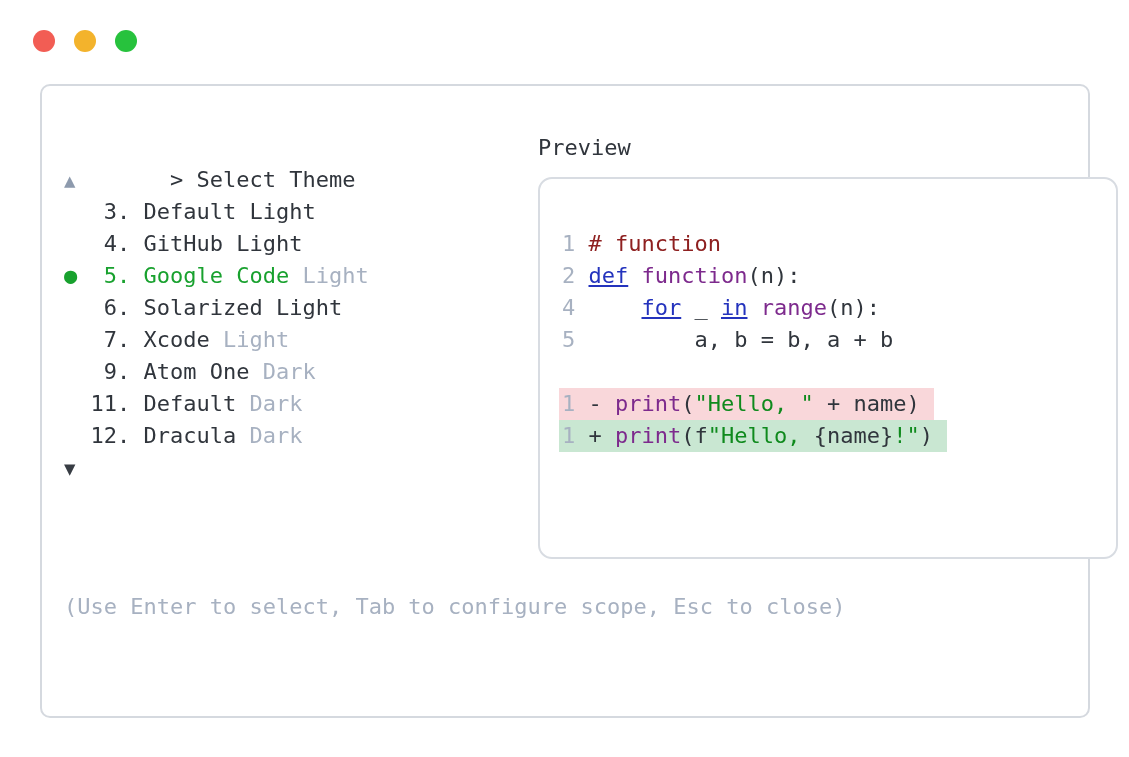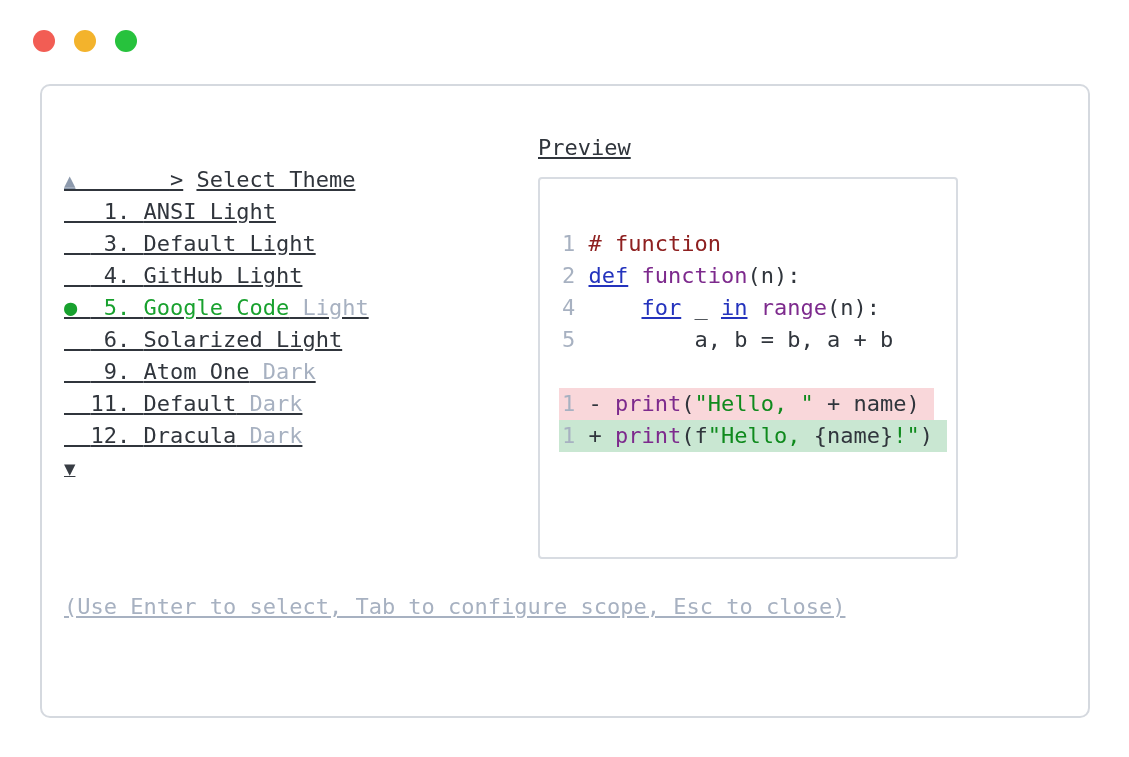--- a/index.html
+++ b/index.html
@@ -44,35 +44,34 @@
     padding: 46px 22px 0 22px;
   }
   .panel-body { display: flex; }
   .col-left { width: 474px; flex: none; }
   .col-right { width: 520px; flex: none; }
 
   .row {
     height: 32px; line-height: 32px;
     font-size: 22px; white-space: pre;
     color: var(--text);
-    text-decoration: underline;
   }
   .prompt-title { margin-left: 1ch; }
   .arrow-row.up { color: var(--arrow-up); font-size: 19px; }
   .arrow-row.down { color: #383d44; font-size: 19px; }
   .green { color: var(--green); }
   .txt { color: var(--text); }
   .dim { color: var(--dim); }
   .footer-row { color: var(--dim); }
 
   .preview-box {
     margin-top: 13px;
-    width: 420px; height: 382px;
+    width: 580px; height: 382px;
     border: 2px solid var(--box-border);
-    border-radius: 4px;
+    border-radius: 14px;
     background: #ffffff;
     padding: 49px 0 0 22px;
     overflow: hidden;
   }
   .code-line { height: 32px; line-height: 32px; font-size: 22px; white-space: pre; color: var(--text); }
   .lnum { color: var(--dim); }
   .hl { display: inline-block; height: 32px; padding: 0 14px 0 3px; margin-left: -3px; }
   .hl.del { background: var(--del-bg); }
   .hl.add { background: var(--add-bg); }
   .tok-pln { color: var(--text); }
@@ -92,25 +91,25 @@
 </div>
 
 <div class="panel">
   <div class="panel-body">
     <div class="col-left">
       <div class="row">
         <span>&gt;</span><span class="prompt-title">Select Theme</span>
       </div>
       <div class="row arrow-row up">▲</div>
       <div id="theme-list">
-          <div class="row theme-row"><span class="green">  </span><span class="txt"> 1. </span><span class="txt">ANSI Light</span></div>
           <div class="row theme-row"><span class="green">  </span><span class="txt"> 3. </span><span class="txt">Default Light</span></div>
           <div class="row theme-row"><span class="green">  </span><span class="txt"> 4. </span><span class="txt">GitHub Light</span></div>
           <div class="row theme-row"><span class="green">● </span><span class="green"> 5. </span><span class="green">Google Code</span><span class="dim"> Light</span></div>
           <div class="row theme-row"><span class="green">  </span><span class="txt"> 6. </span><span class="txt">Solarized Light</span></div>
+          <div class="row theme-row"><span class="green">  </span><span class="txt"> 7. </span><span class="txt">Xcode</span><span class="dim"> Light</span></div>
           <div class="row theme-row"><span class="green">  </span><span class="txt"> 9. </span><span class="txt">Atom One</span><span class="dim"> Dark</span></div>
           <div class="row theme-row"><span class="green">  </span><span class="txt">11. </span><span class="txt">Default</span><span class="dim"> Dark</span></div>
           <div class="row theme-row"><span class="green">  </span><span class="txt">12. </span><span class="txt">Dracula</span><span class="dim"> Dark</span></div>
         </div>
       <div class="row arrow-row down">▼</div>
     </div>
     <div class="col-right">
       <div class="row">Preview</div>
       <div class="preview-box">
         <div id="code">

